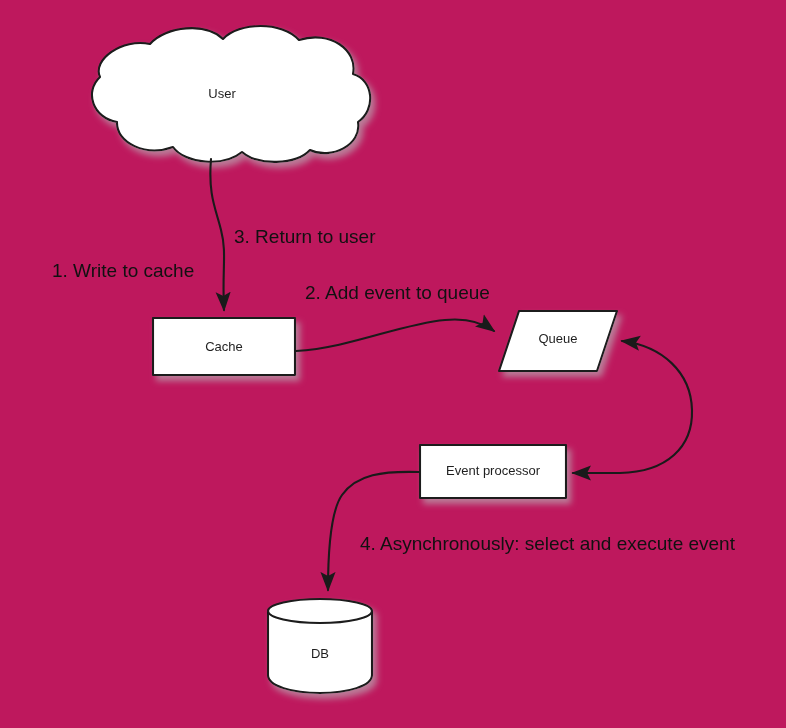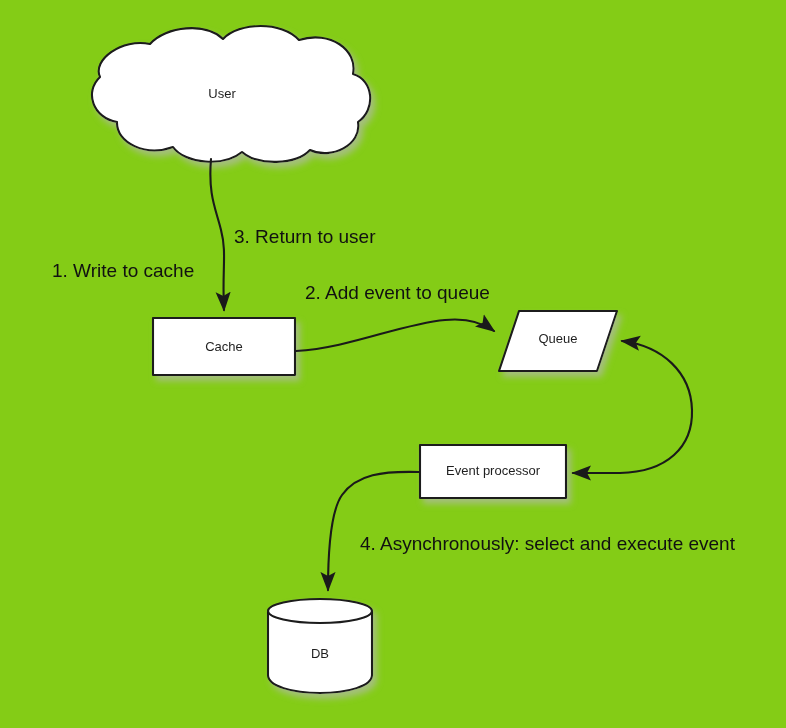--- a/index.html
+++ b/index.html
@@ -8,21 +8,21 @@
     padding: 0;
     background: #ffffff;
   }
   body {
     font-family: "Liberation Sans", sans-serif;
   }
   #diagram-canvas {
     position: relative;
     width: 786px;
     height: 728px;
-    background: #84cc16;
+    background: #be185d;
     overflow: hidden;
   }
   #diagram-svg {
     position: absolute;
     left: 0;
     top: 0;
     width: 786px;
     height: 728px;
     display: block;
   }

